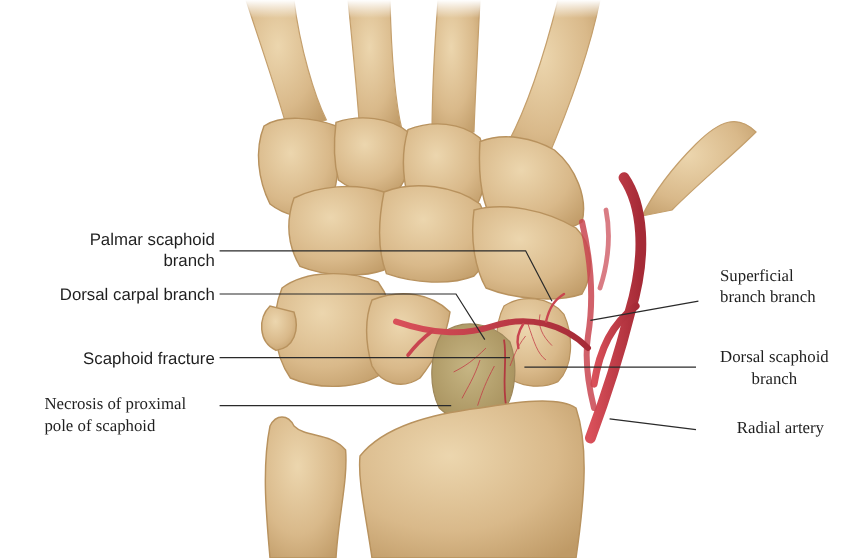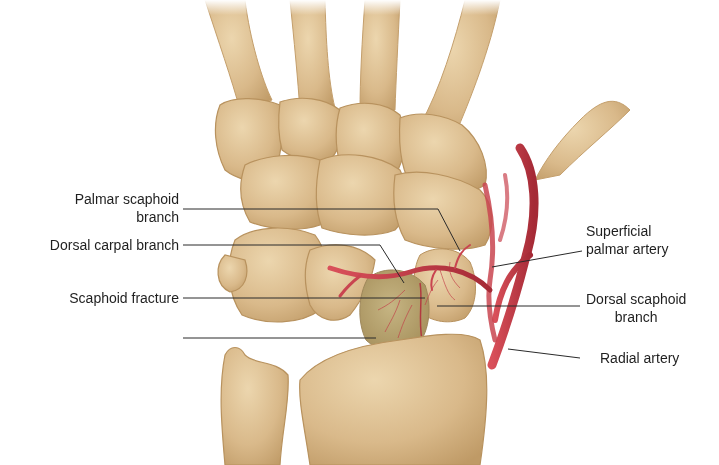--- a/index.html
+++ b/index.html
@@ -1,21 +1,21 @@
 <!DOCTYPE html>
 <html><head>
 <meta charset="utf-8">
 <style>
   html,body{margin:0;padding:0;background:#ffffff;}
   body{width:719px;height:465px;overflow:hidden;position:relative;font-family:"Liberation Sans","DejaVu Sans",sans-serif;}
   #stage{position:absolute;left:0;top:0;width:719px;height:465px;}
   .label{position:absolute;font-size:14px;line-height:18px;color:#1f1f1f;white-space:nowrap;}
   .label.right{text-align:right;}
-  .label.left{text-align:left;}
-  .label span{display:block;}
+  .label.left{text-align:left;font-family:Liberation Serif, serif;}
+  .label span{display:block;margin-left:14px;}
 </style>
 </head>
 <body>
 
 <div id="stage">
   <svg width="719" height="465" viewBox="0 0 719 465" xmlns="http://www.w3.org/2000/svg">
     <defs>
       <linearGradient id="fadeTop" x1="0" y1="0" x2="0" y2="1">
         <stop offset="0" stop-color="#ffffff" stop-opacity="1"></stop>
         <stop offset="0.25" stop-color="#ffffff" stop-opacity="0"></stop>
@@ -102,25 +102,29 @@
   <div class="label right" style="right:540px;top:190px;">
     <span>Palmar scaphoid</span>
     <span>branch</span>
   </div>
   <div class="label right" style="right:540px;top:289px;">
     <span>Scaphoid fracture</span>
   </div>
   <div class="label right" style="right:540px;top:236px;">
     <span>Dorsal carpal branch</span>
   </div>
+  <div class="label left" style="left:23px;top:329px;">
+    <span>Necrosis of proximal</span>
+    <span>pole of scaphoid</span>
+  </div>
 
   
   <div class="label left" style="left:586px;top:222px;">
     <span>Superficial</span>
-    <span>palmar artery</span>
+    <span>branch branch</span>
   </div>
   <div class="label left" style="left:586px;top:290px;text-align:center;">
     <span>Dorsal scaphoid</span>
     <span>branch</span>
   </div>
   <div class="label left" style="left:600px;top:349px;">
     <span>Radial artery</span>
   </div>
 </div>
 

